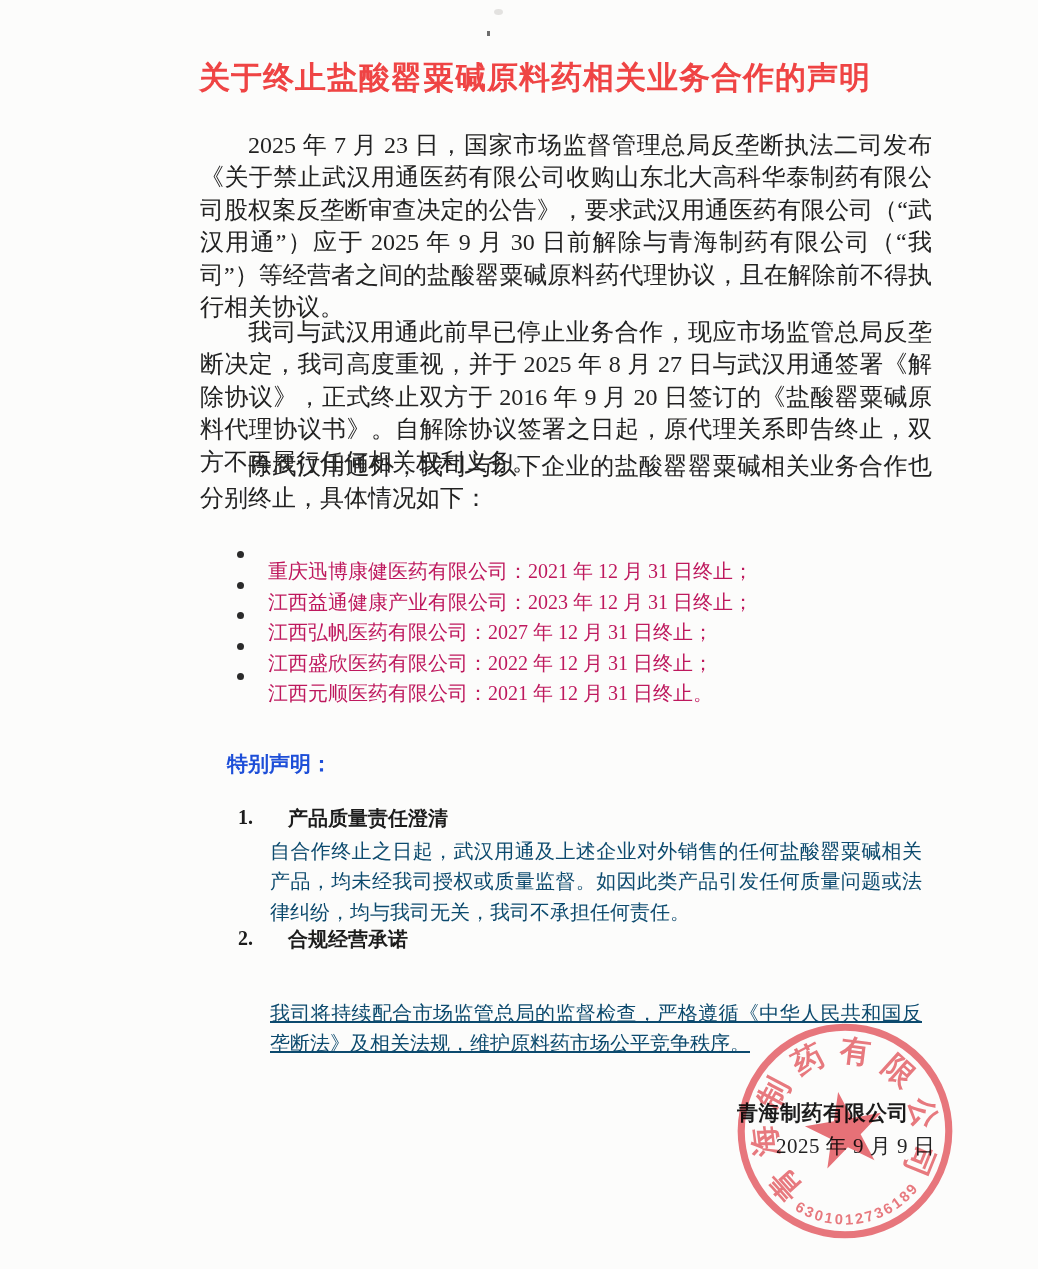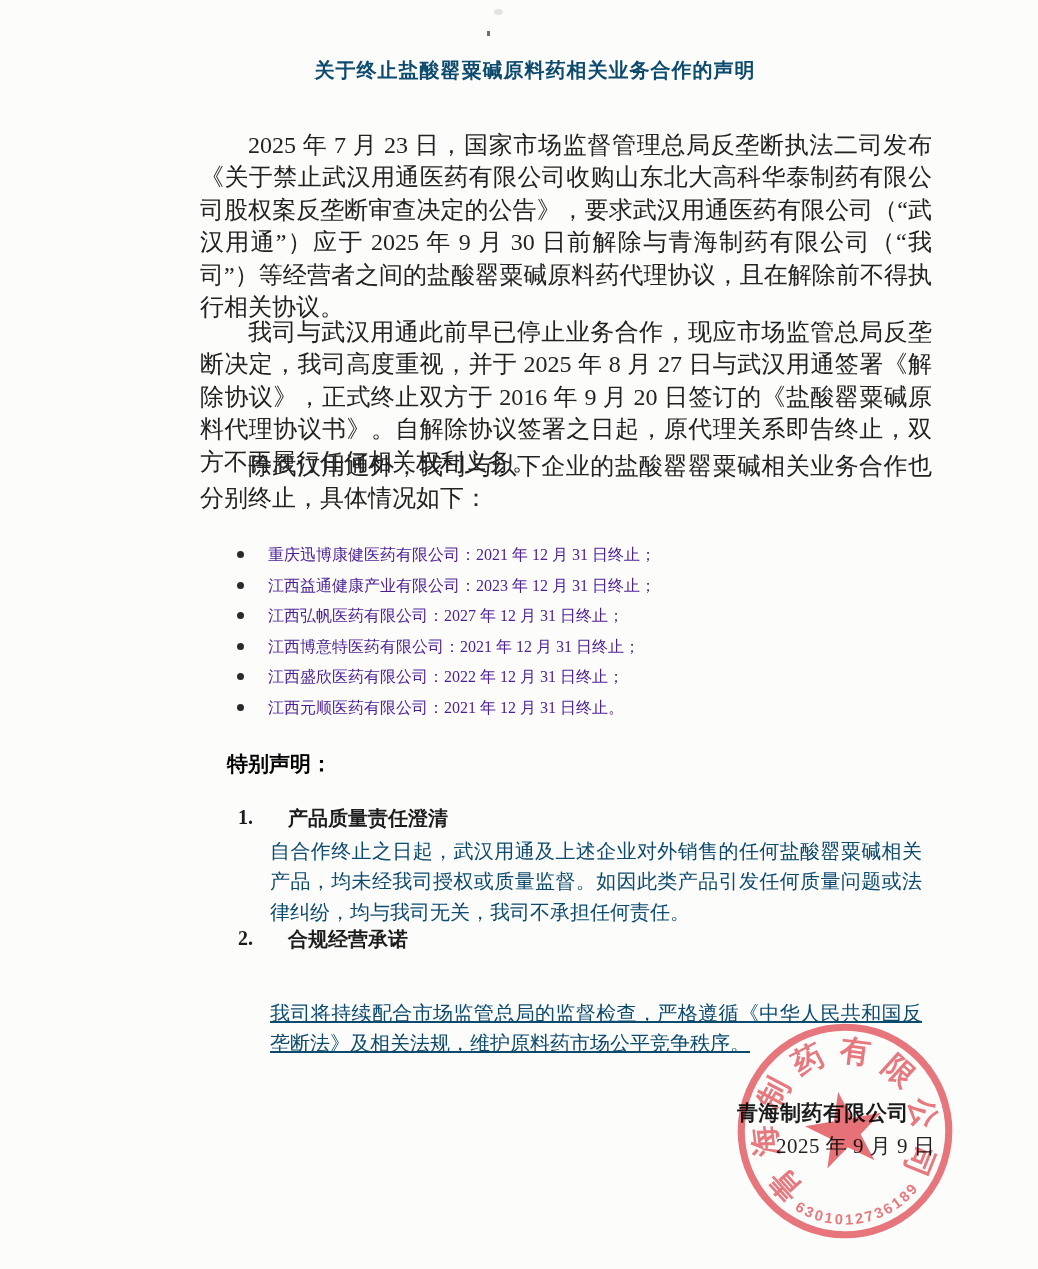--- a/index.html
+++ b/index.html
@@ -9,41 +9,41 @@
     margin:0 auto;
     background:#fcfcfb;
     overflow:hidden;
     font-family:"Liberation Serif", serif;
     color:#212121;
   }
   .title{
     position:absolute;top:57px;left:154px;width:762px;
     margin:0;text-align:center;
     font-family:"Liberation Sans", sans-serif;
-    font-size:20px;font-weight:bold;letter-spacing:1px;color:#0c4a6e;
+    font-size:31px;font-weight:bold;letter-spacing:1px;color:#ef4444;
   }
   .para{
     position:absolute;left:200px;width:732px;margin:0;
     font-size:24px;line-height:32.4px;
     text-align:justify;text-indent:2em;color:#222;
   }
   .p1{top:129px;}
   .p2{top:316px;}
   .p3{top:450px;}
   .bullets{position:absolute;top:540px;left:237px;width:700px;}
   .bullet-row{display:flex;align-items:flex-start;height:30.6px;}
   .dot{
     width:7px;height:7px;border-radius:50%;background:#2a2a2a;
     margin-top:11px;margin-right:24px;flex:0 0 auto;
   }
-  .bullet-text{font-size:16px;line-height:30.6px;color:#4c1d95;white-space:nowrap;}
+  .bullet-text{font-size:20px;line-height:30.6px;color:#be185d;white-space:nowrap;margin-top:16px;}
   .special{
     position:absolute;top:750px;left:227px;margin:0;
     font-family:"Liberation Sans", sans-serif;
-    font-size:21px;font-weight:bold;color:#000000;
+    font-size:21px;font-weight:bold;color:#1d4ed8;
   }
   .item-num{
     position:absolute;left:238px;
     font-size:20px;font-weight:bold;color:#1c1c1c;
     font-family:"Liberation Serif", serif;
   }
   .item-head{
     position:absolute;left:288px;
     font-family:"Liberation Sans", sans-serif;
     font-size:20px;font-weight:bold;color:#1c1c1c;
@@ -91,24 +91,20 @@
     <div class="bullet-row">
       <span class="dot"></span>
       <span class="bullet-text">江西益通健康产业有限公司：2023 年 12 月 31 日终止；</span>
     </div>
     <div class="bullet-row">
       <span class="dot"></span>
       <span class="bullet-text">江西弘帆医药有限公司：2027 年 12 月 31 日终止；</span>
     </div>
     <div class="bullet-row">
       <span class="dot"></span>
-      <span class="bullet-text">江西博意特医药有限公司：2021 年 12 月 31 日终止；</span>
-    </div>
-    <div class="bullet-row">
-      <span class="dot"></span>
       <span class="bullet-text">江西盛欣医药有限公司：2022 年 12 月 31 日终止；</span>
     </div>
     <div class="bullet-row">
       <span class="dot"></span>
       <span class="bullet-text">江西元顺医药有限公司：2021 年 12 月 31 日终止。</span>
     </div>
   </div>
 
   <div class="special">特别声明：</div>
 

